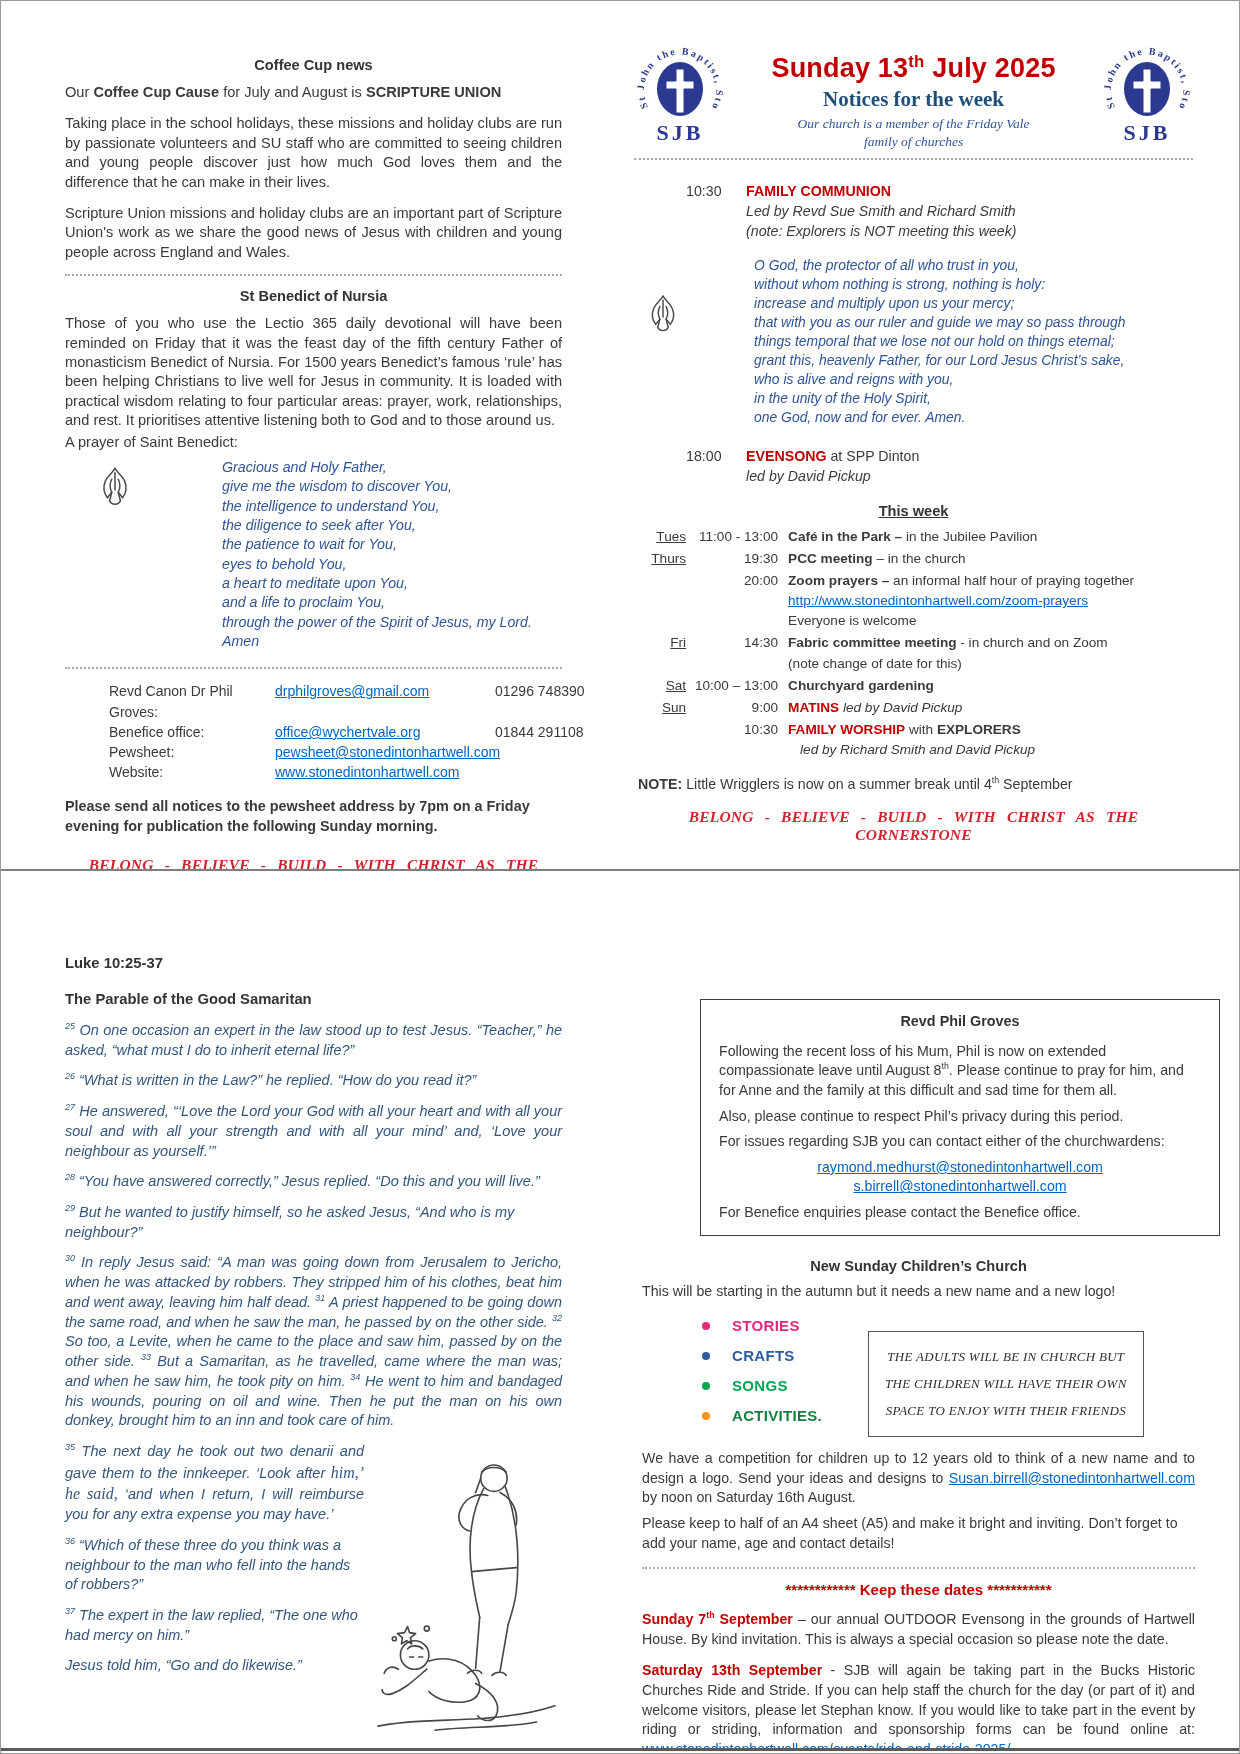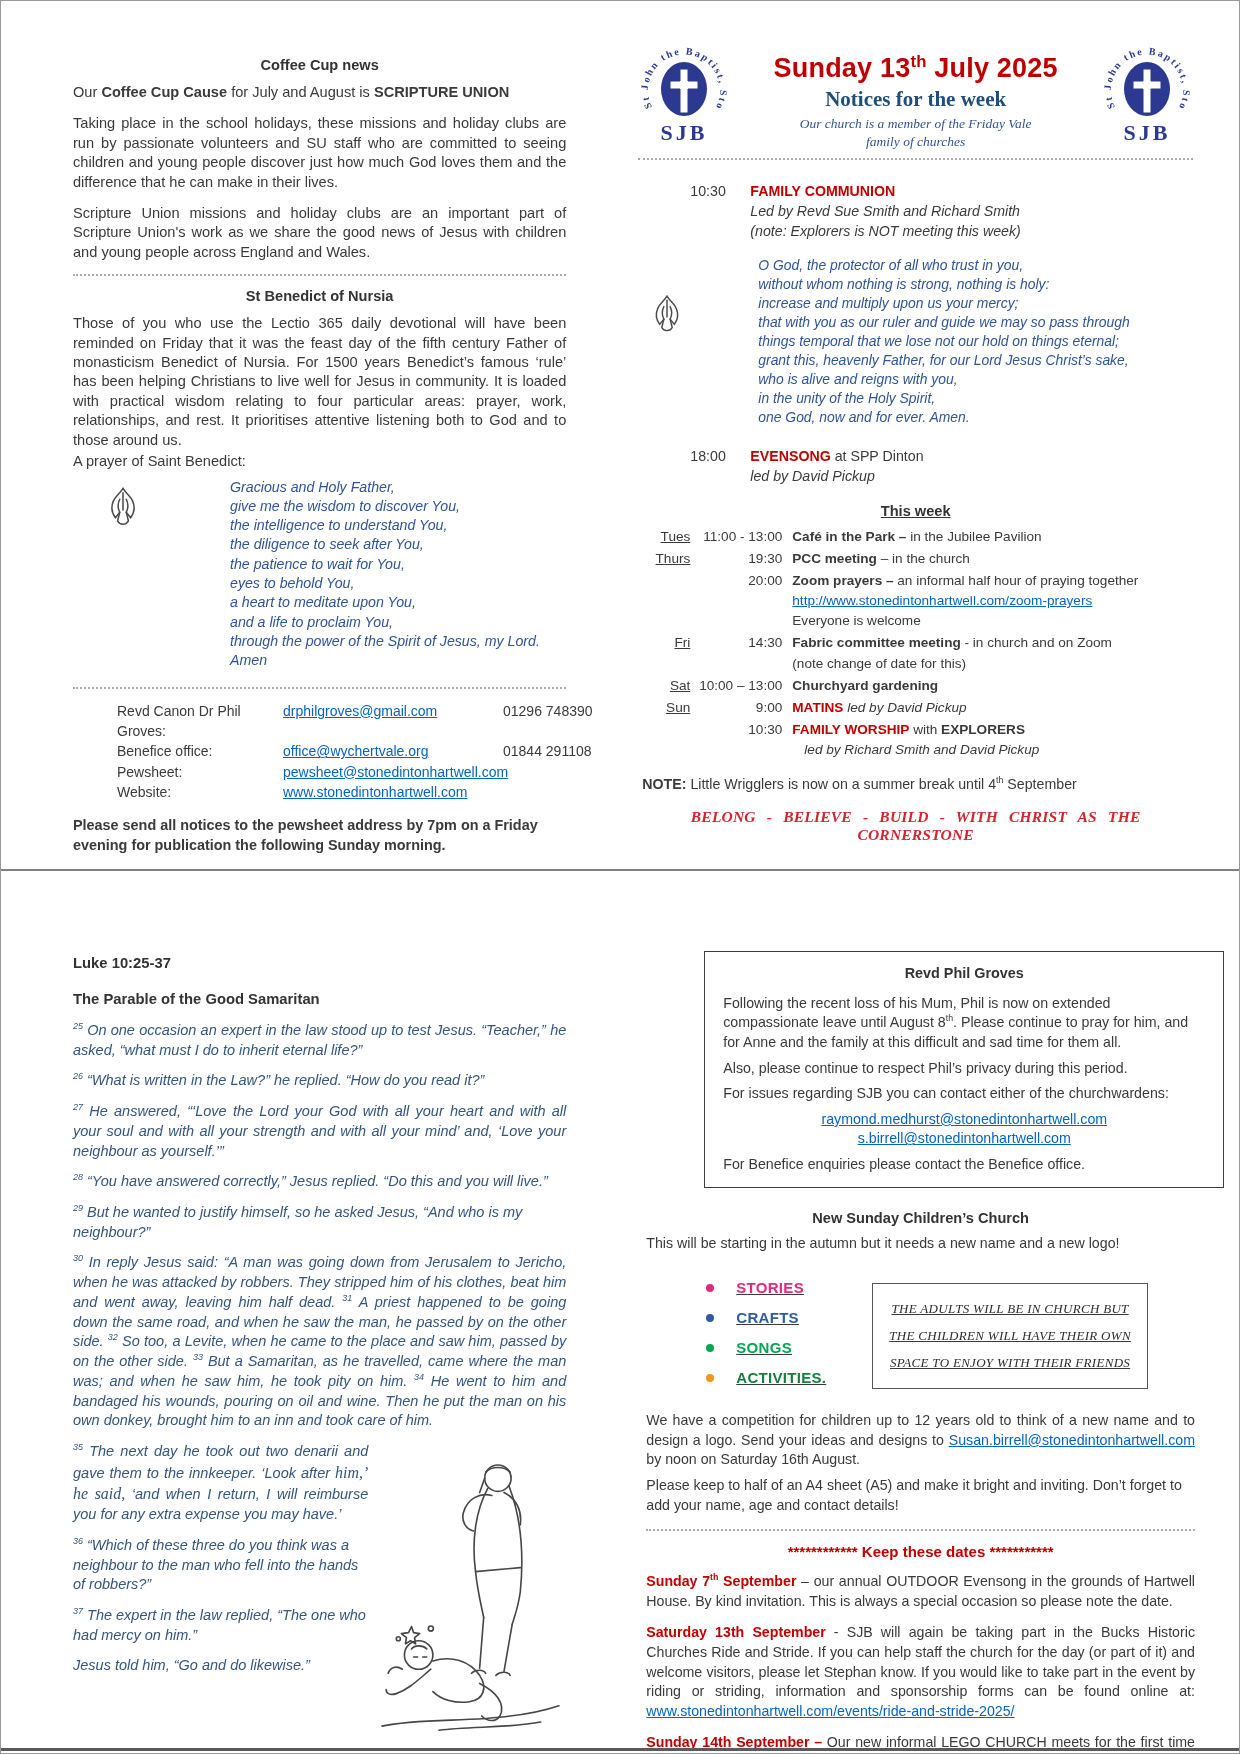--- a/index.html
+++ b/index.html
@@ -10,21 +10,21 @@
     --scripture-blue:#33567e;
     --navy:#1f4e79;
     --logo-blue:#2b3990;
   }
   html,body{margin:0;padding:0;background:#e9e9e9;}
   .sheet{
     width:1240px;height:1754px;margin:0 auto;background:#ffffff;
     font-family:"Liberation Sans",sans-serif;color:#3a3a3a;
     border:1px solid #9a9a9a;box-sizing:border-box;overflow:hidden;
   }
-  .half{display:flex;box-sizing:border-box;padding-left:8px;}
+  .half{display:flex;box-sizing:border-box;}
   .half-top{height:870px;border-bottom:2px solid #7f7f7f;}
   .half-bottom{height:880px;border-bottom:3px solid #5a5a5a;}
   .quad{box-sizing:border-box;overflow:hidden;position:relative;}
   .quad-a{width:620px;padding:56px 58px 0 64px;}
   .quad-b{width:620px;padding:36px 46px 0 14px;}
   .quad-c{width:620px;padding:84px 58px 0 64px;}
   .quad-d{width:620px;padding:80px 44px 0 22px;}
 
   .body-text{font-size:14.6px;line-height:1.33;}
   .just{text-align:justify;}
@@ -74,26 +74,26 @@
   .note-line{font-size:14.2px;margin:16px 0 0 4px;}
 
   
   .luke-ref{font-weight:bold;font-size:14.8px;margin-bottom:20px;color:#333;}
   .luke-title{font-weight:bold;font-size:14.8px;margin-bottom:14px;color:#333;}
   .verse{color:var(--scripture-blue);font-style:italic;font-size:14.5px;line-height:1.36;margin:0 0 11px 0;}
   .samaritan-float{float:right;width:188px;height:308px;margin:-4px 0 4px 10px;}
 
   
   .gbox{border:1.5px solid #3f3f3f;width:520px;margin-left:58px;padding:12px 18px 12px 18px;
-    font-size:14.2px;line-height:1.38;box-sizing:border-box;}
+    font-size:14.2px;line-height:1.38;box-sizing:border-box;margin-top:48px;}
   .gbox p{margin:0 0 6px 0;}
   .gbox-title{text-align:center;font-weight:bold;font-size:14.4px;margin-bottom:10px;color:#333;}
   .center-links{text-align:center;margin:2px 0 6px 0;}
   .center-links a{display:inline-block;}
-  .cc-row{display:flex;align-items:center;margin:20px 0 6px 0;text-decoration:underline;}
+  .cc-row{display:flex;align-items:flex-end;margin:10px 0 6px 0;}
   .bullets{margin-left:60px;flex:0 0 auto;padding-top:6px;}
   .bullet-row{display:flex;align-items:center;margin:0 0 13px 0;}
   .bullet-dot{width:8px;height:8px;border-radius:50%;flex:0 0 auto;}
   .bullet-label{font-weight:bold;font-size:15px;margin-left:22px;letter-spacing:.3px;}
   .adults-box{border:1.5px solid #555;margin-left:46px;padding:12px 16px;
     font-family:"Liberation Serif",serif;font-style:italic;font-size:13px;line-height:2.05;
     text-align:center;letter-spacing:.3px;color:#2e2e2e;}
   .kd-title{color:var(--accent-red);font-weight:bold;text-align:center;font-size:15px;margin:12px 0 12px 0;}
   .kd-item{font-size:14.2px;line-height:1.38;margin:0 0 12px 0;}
   .d-body{font-size:14.2px;line-height:1.38;}

